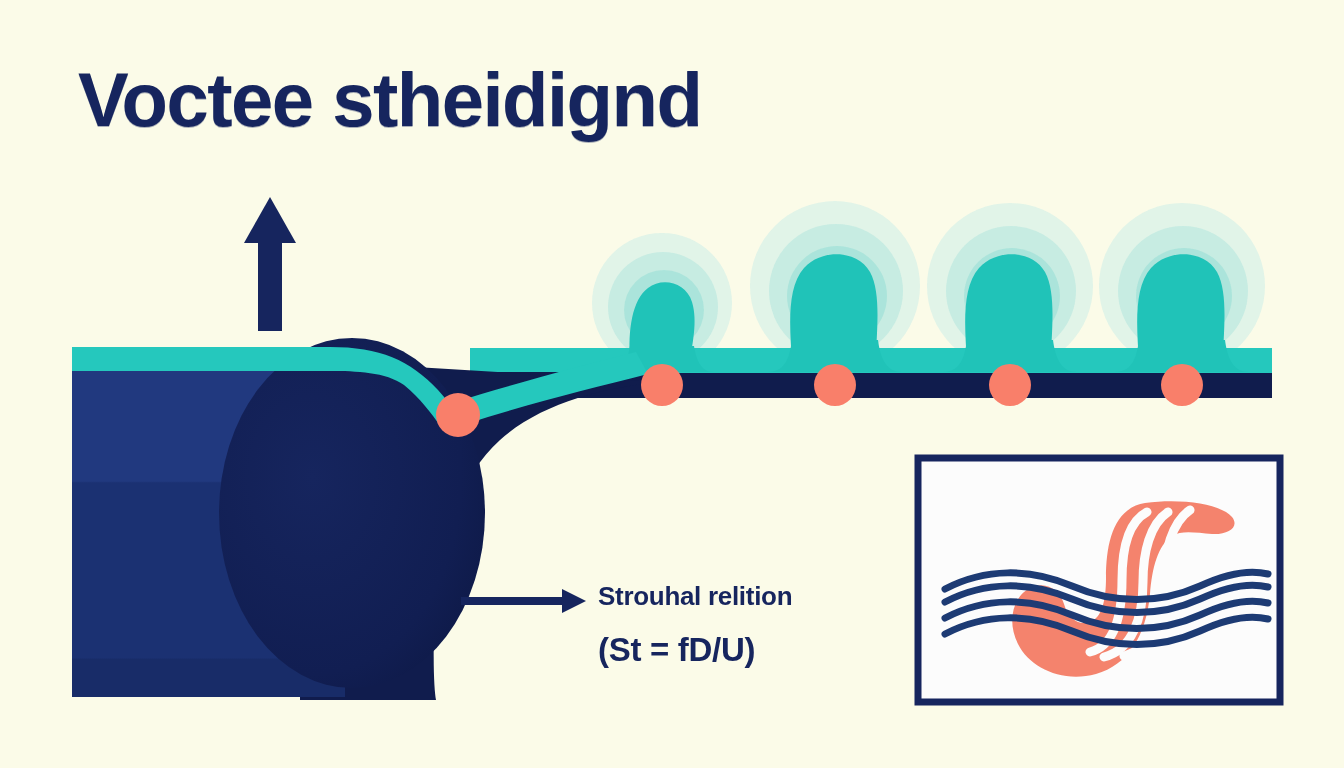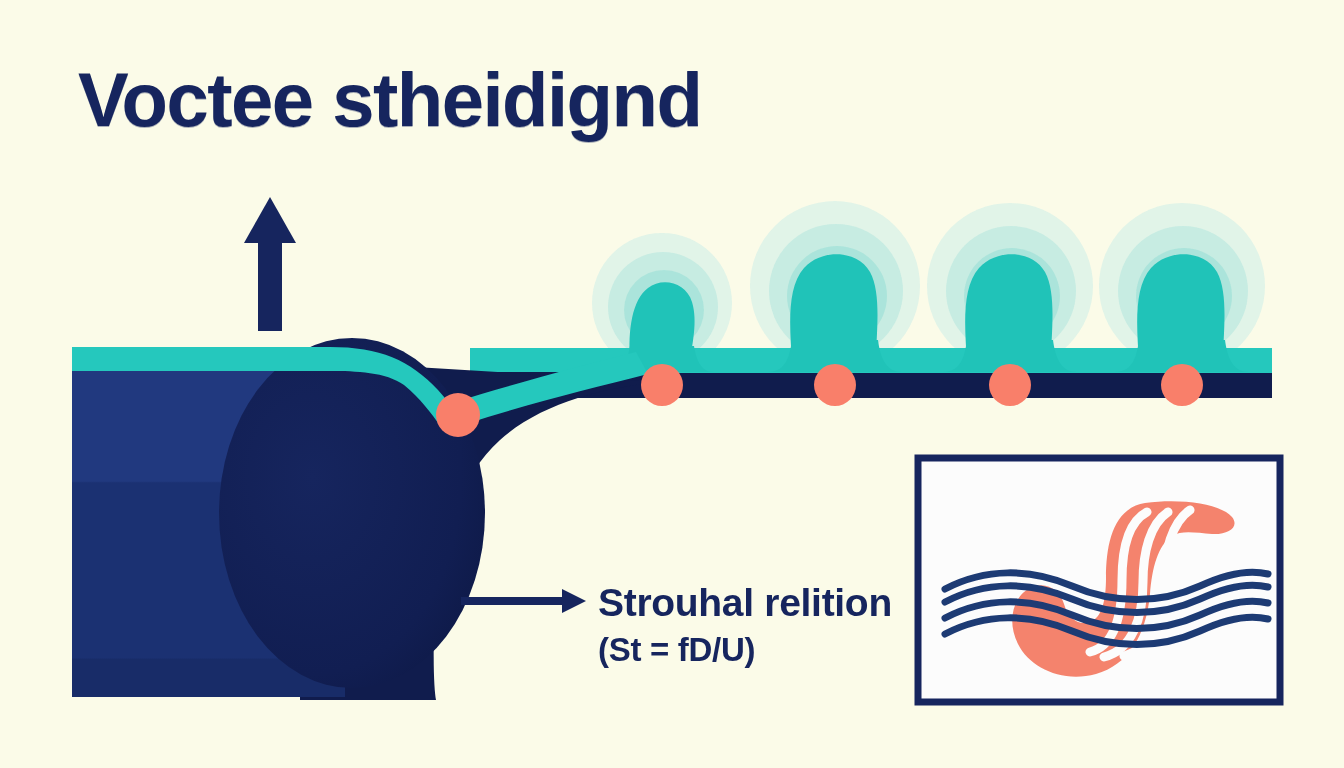--- a/index.html
+++ b/index.html
@@ -35,21 +35,21 @@
   #title {
     left: 78px;
     top: 62px;
     font-size: 76px;
     letter-spacing: -1.5px;
     text-shadow: 0 1px 0 rgba(22,37,94,0.35);
   }
   #callout-line1 {
     left: 598px;
     top: 583px;
-    font-size: 39px;
+    font-size: 26px;
     letter-spacing: -0.3px;
   }
   #callout-line2 {
     left: 598px;
     top: 633px;
     font-size: 33px;
     letter-spacing: -0.3px;
     text-align: right;
   }
 </style>

